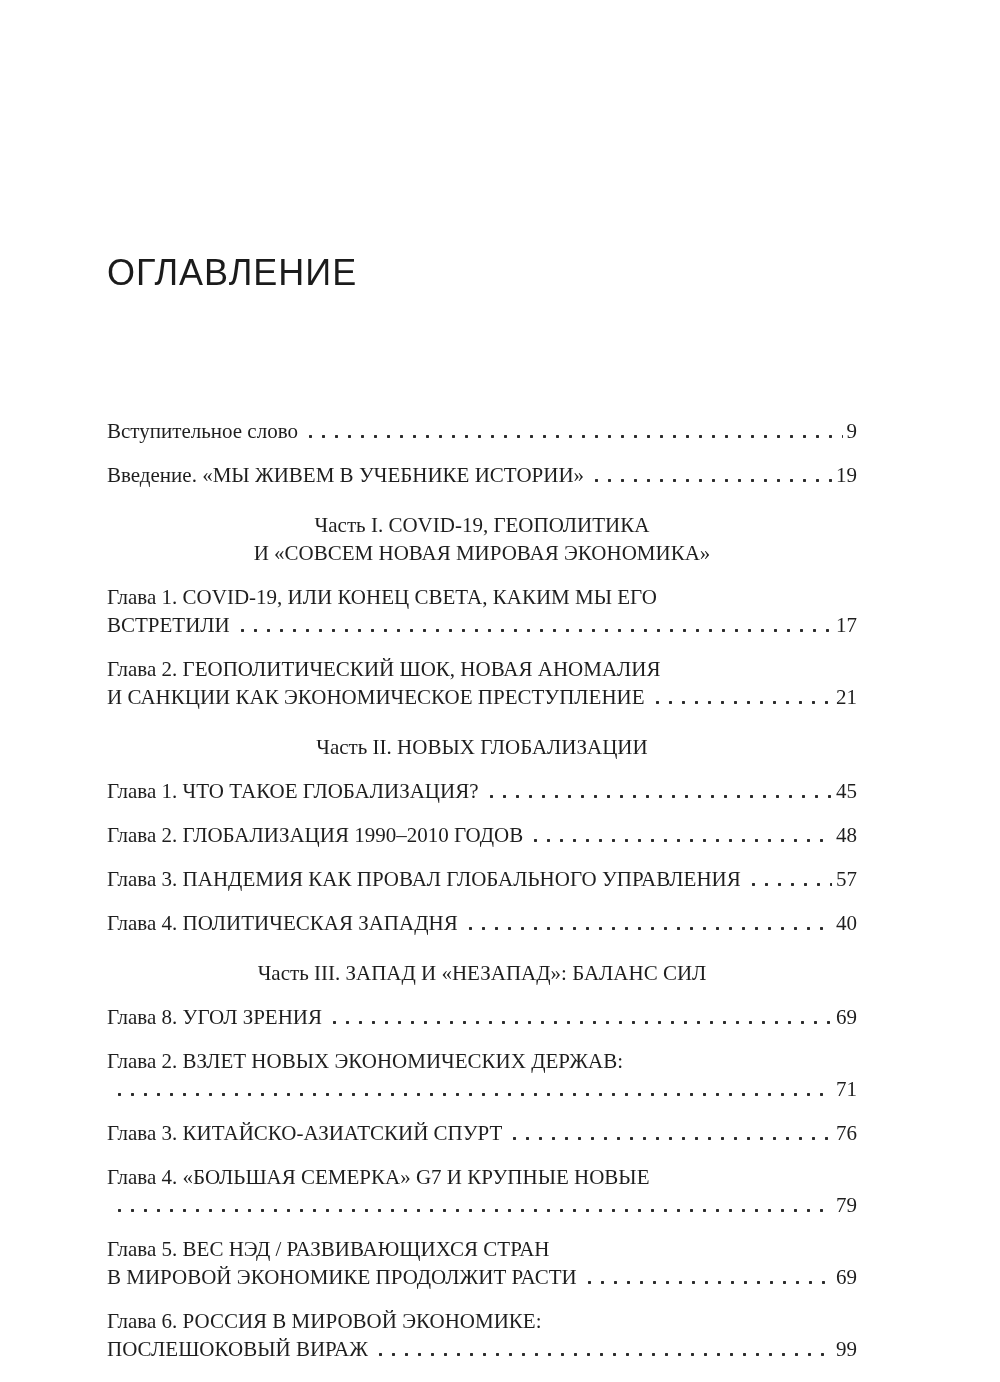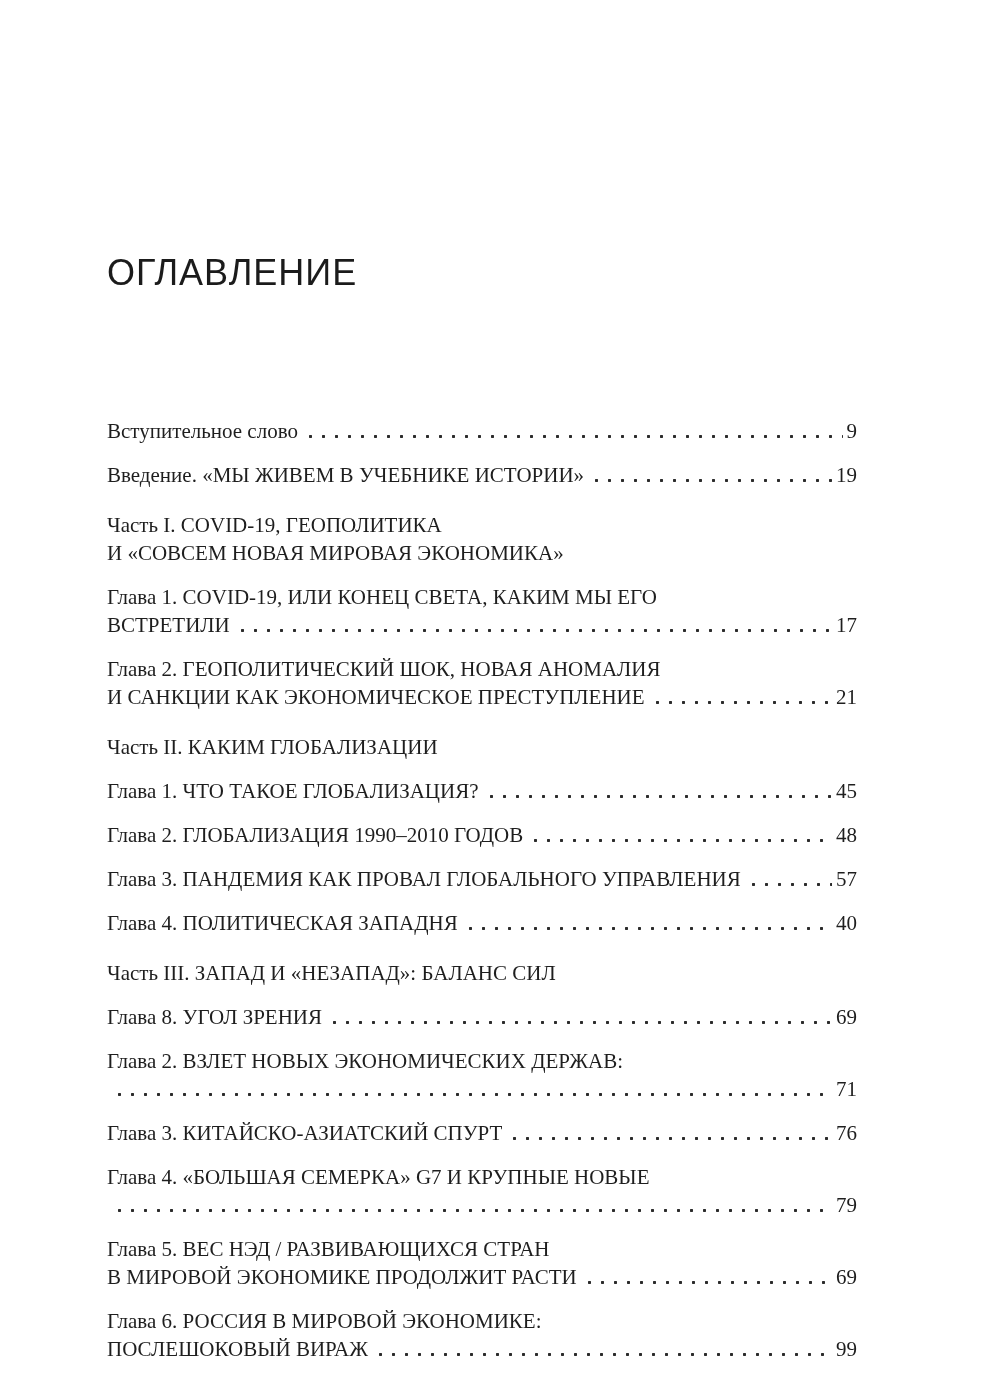--- a/index.html
+++ b/index.html
@@ -35,21 +35,21 @@
     flex: 1 1 auto;
     min-width: 12px;
     margin: 0 4px 0 5px;
     background-image: radial-gradient(circle, #2b2b2b 1.35px, rgba(0,0,0,0) 1.85px);
     background-size: 13px 5px;
     background-repeat: repeat-x;
     background-position: 1px calc(100% - 6px);
   }
   .pnum { white-space: nowrap; }
   .part-header {
-    text-align: left;
+    text-align: center;
     line-height: 28px;
     margin: 22px 0 13px 0;
   }
   .part-header .ph-line { white-space: nowrap; }
 </style>
 </head>
 <body>
 
 <div class="page">
   <h1 class="toc-title">ОГЛАВЛЕНИЕ</h1>
@@ -87,21 +87,21 @@
     <div class="entry">
       <div class="eline">Глава 2. ГЕОПОЛИТИЧЕСКИЙ ШОК, НОВАЯ АНОМАЛИЯ</div>
       <div class="elast">
         <span class="etext">И САНКЦИИ КАК ЭКОНОМИЧЕСКОЕ ПРЕСТУПЛЕНИЕ</span>
         <span class="leader"></span>
         <span class="pnum">21</span>
       </div>
     </div>
 
     <div class="part-header">
-      <div class="ph-line">Часть II. КАКИМ ГЛОБАЛИЗАЦИИ</div>
+      <div class="ph-line">Часть II. НОВЫХ ГЛОБАЛИЗАЦИИ</div>
     </div>
 
     <div class="entry">
       <div class="elast">
         <span class="etext">Глава 1. ЧТО ТАКОЕ ГЛОБАЛИЗАЦИЯ?</span>
         <span class="leader"></span>
         <span class="pnum">45</span>
       </div>
     </div>
     <div class="entry">

